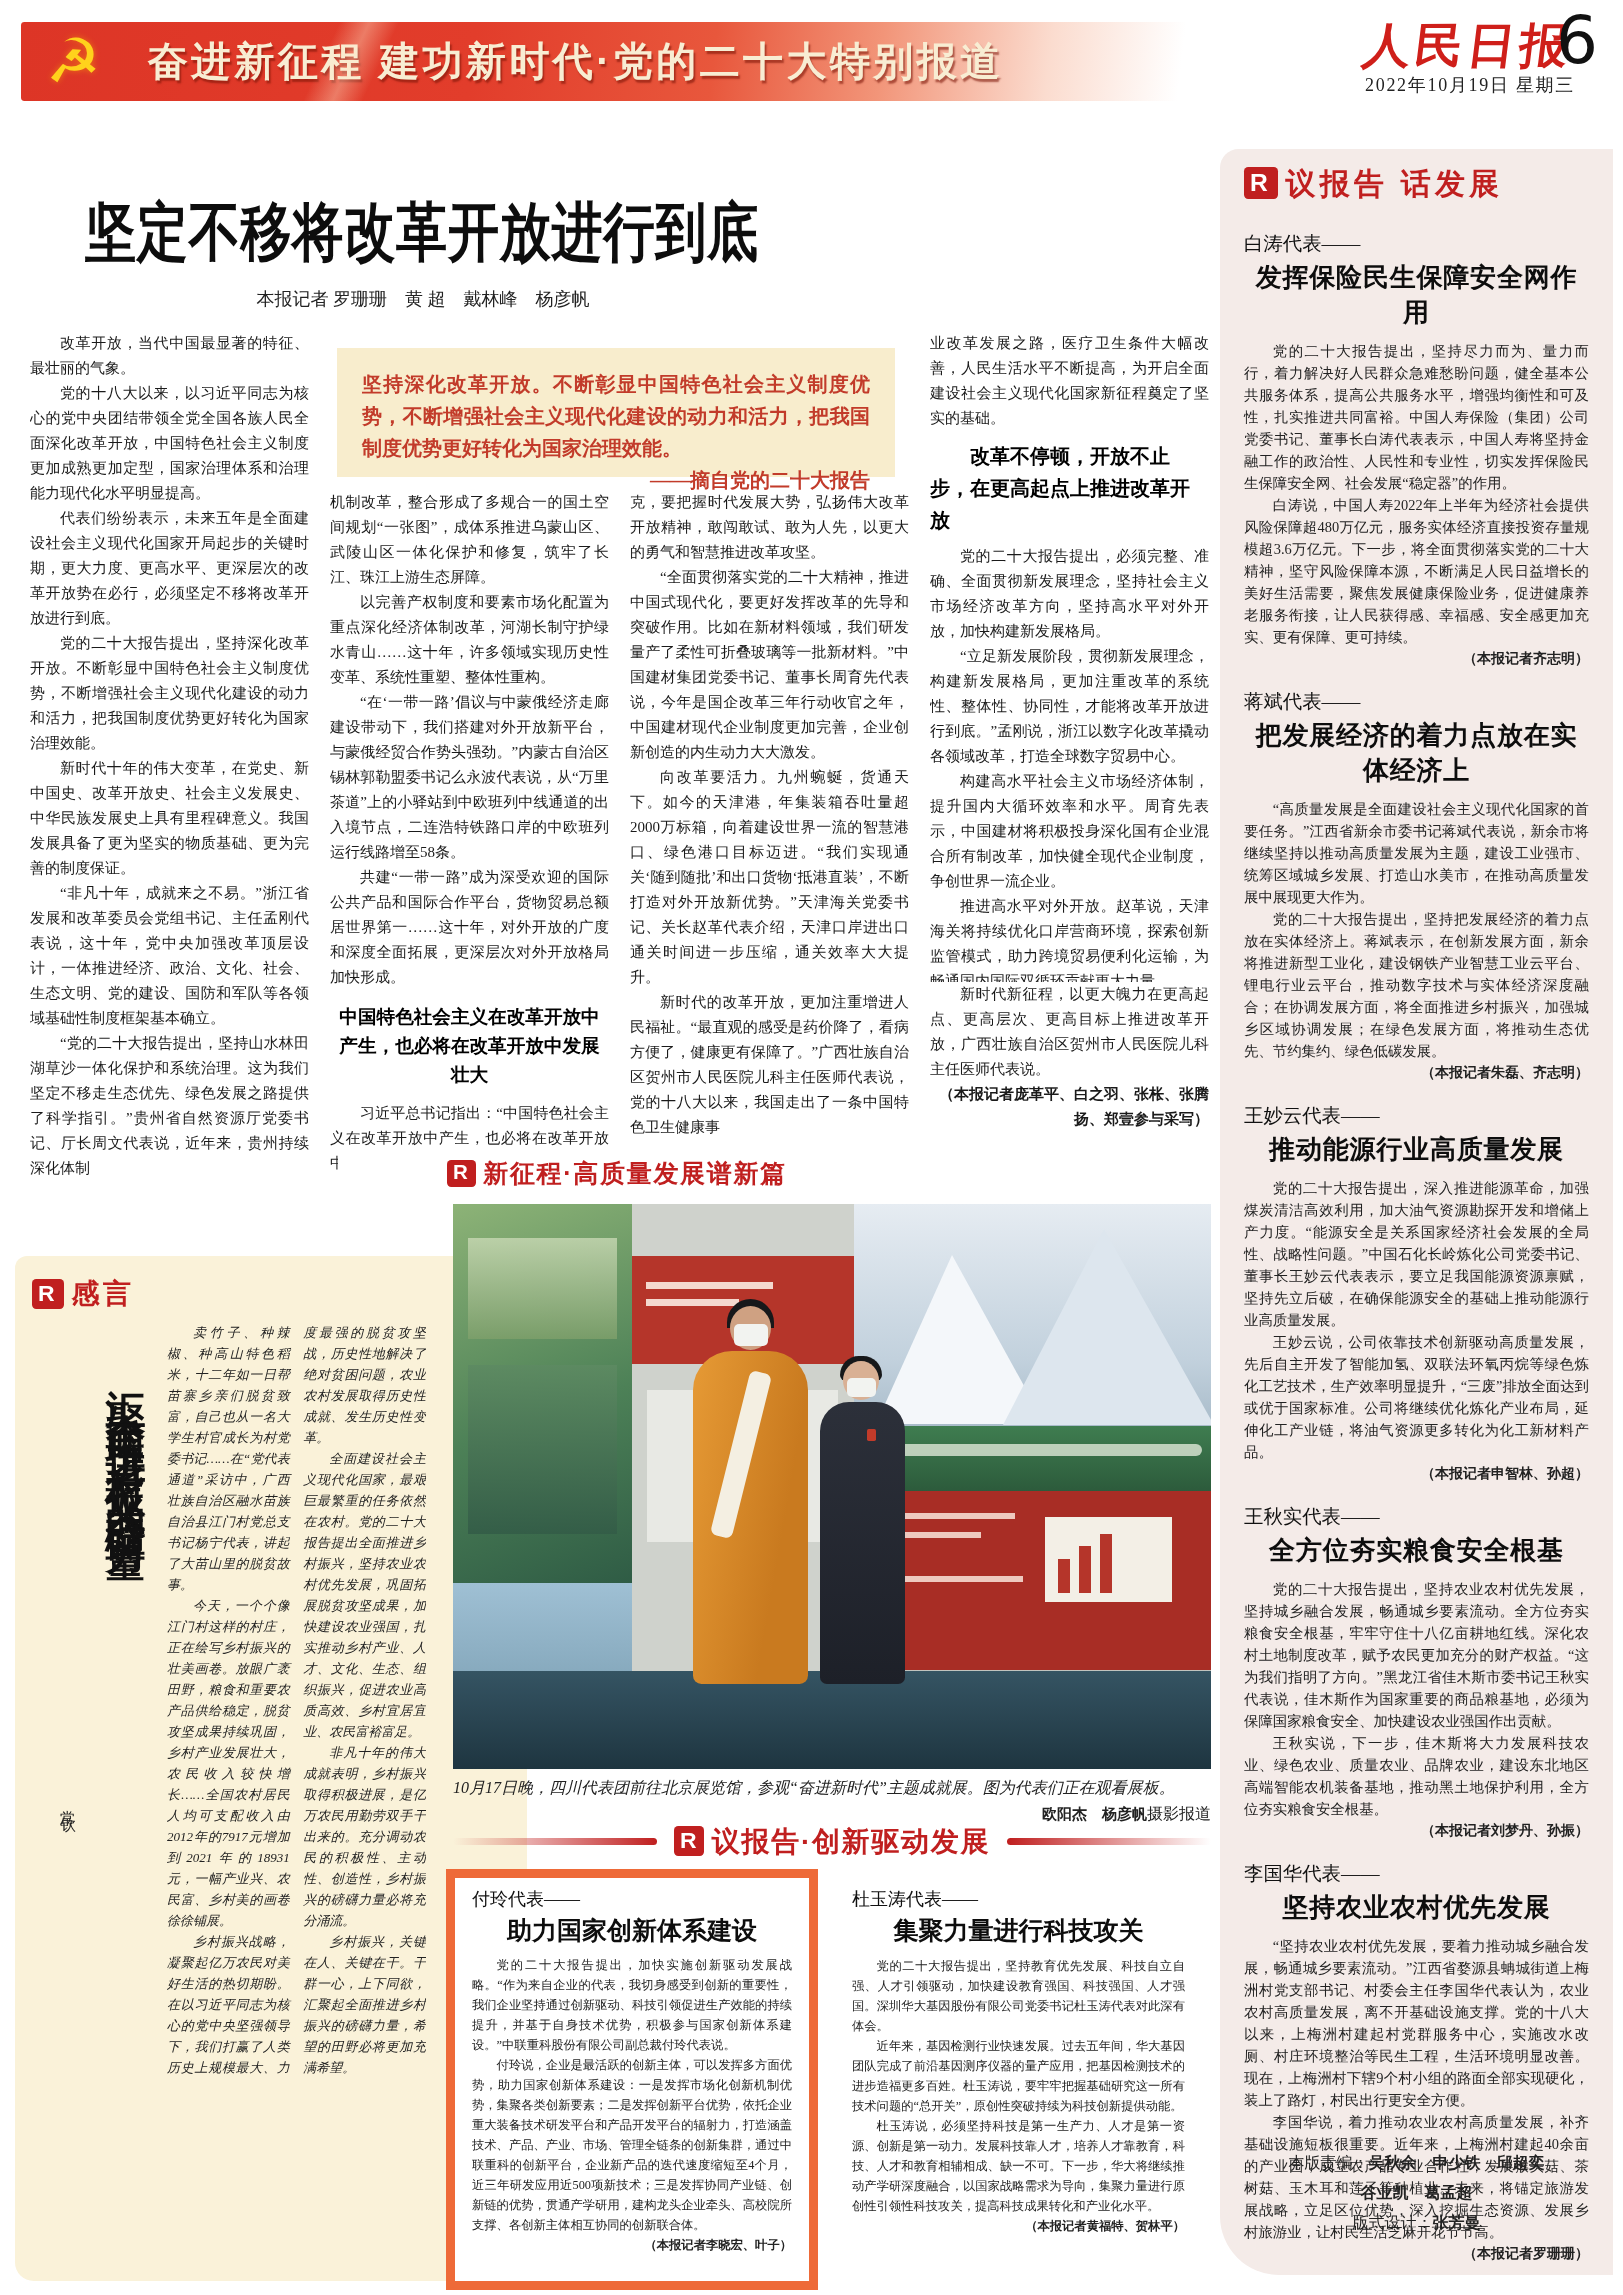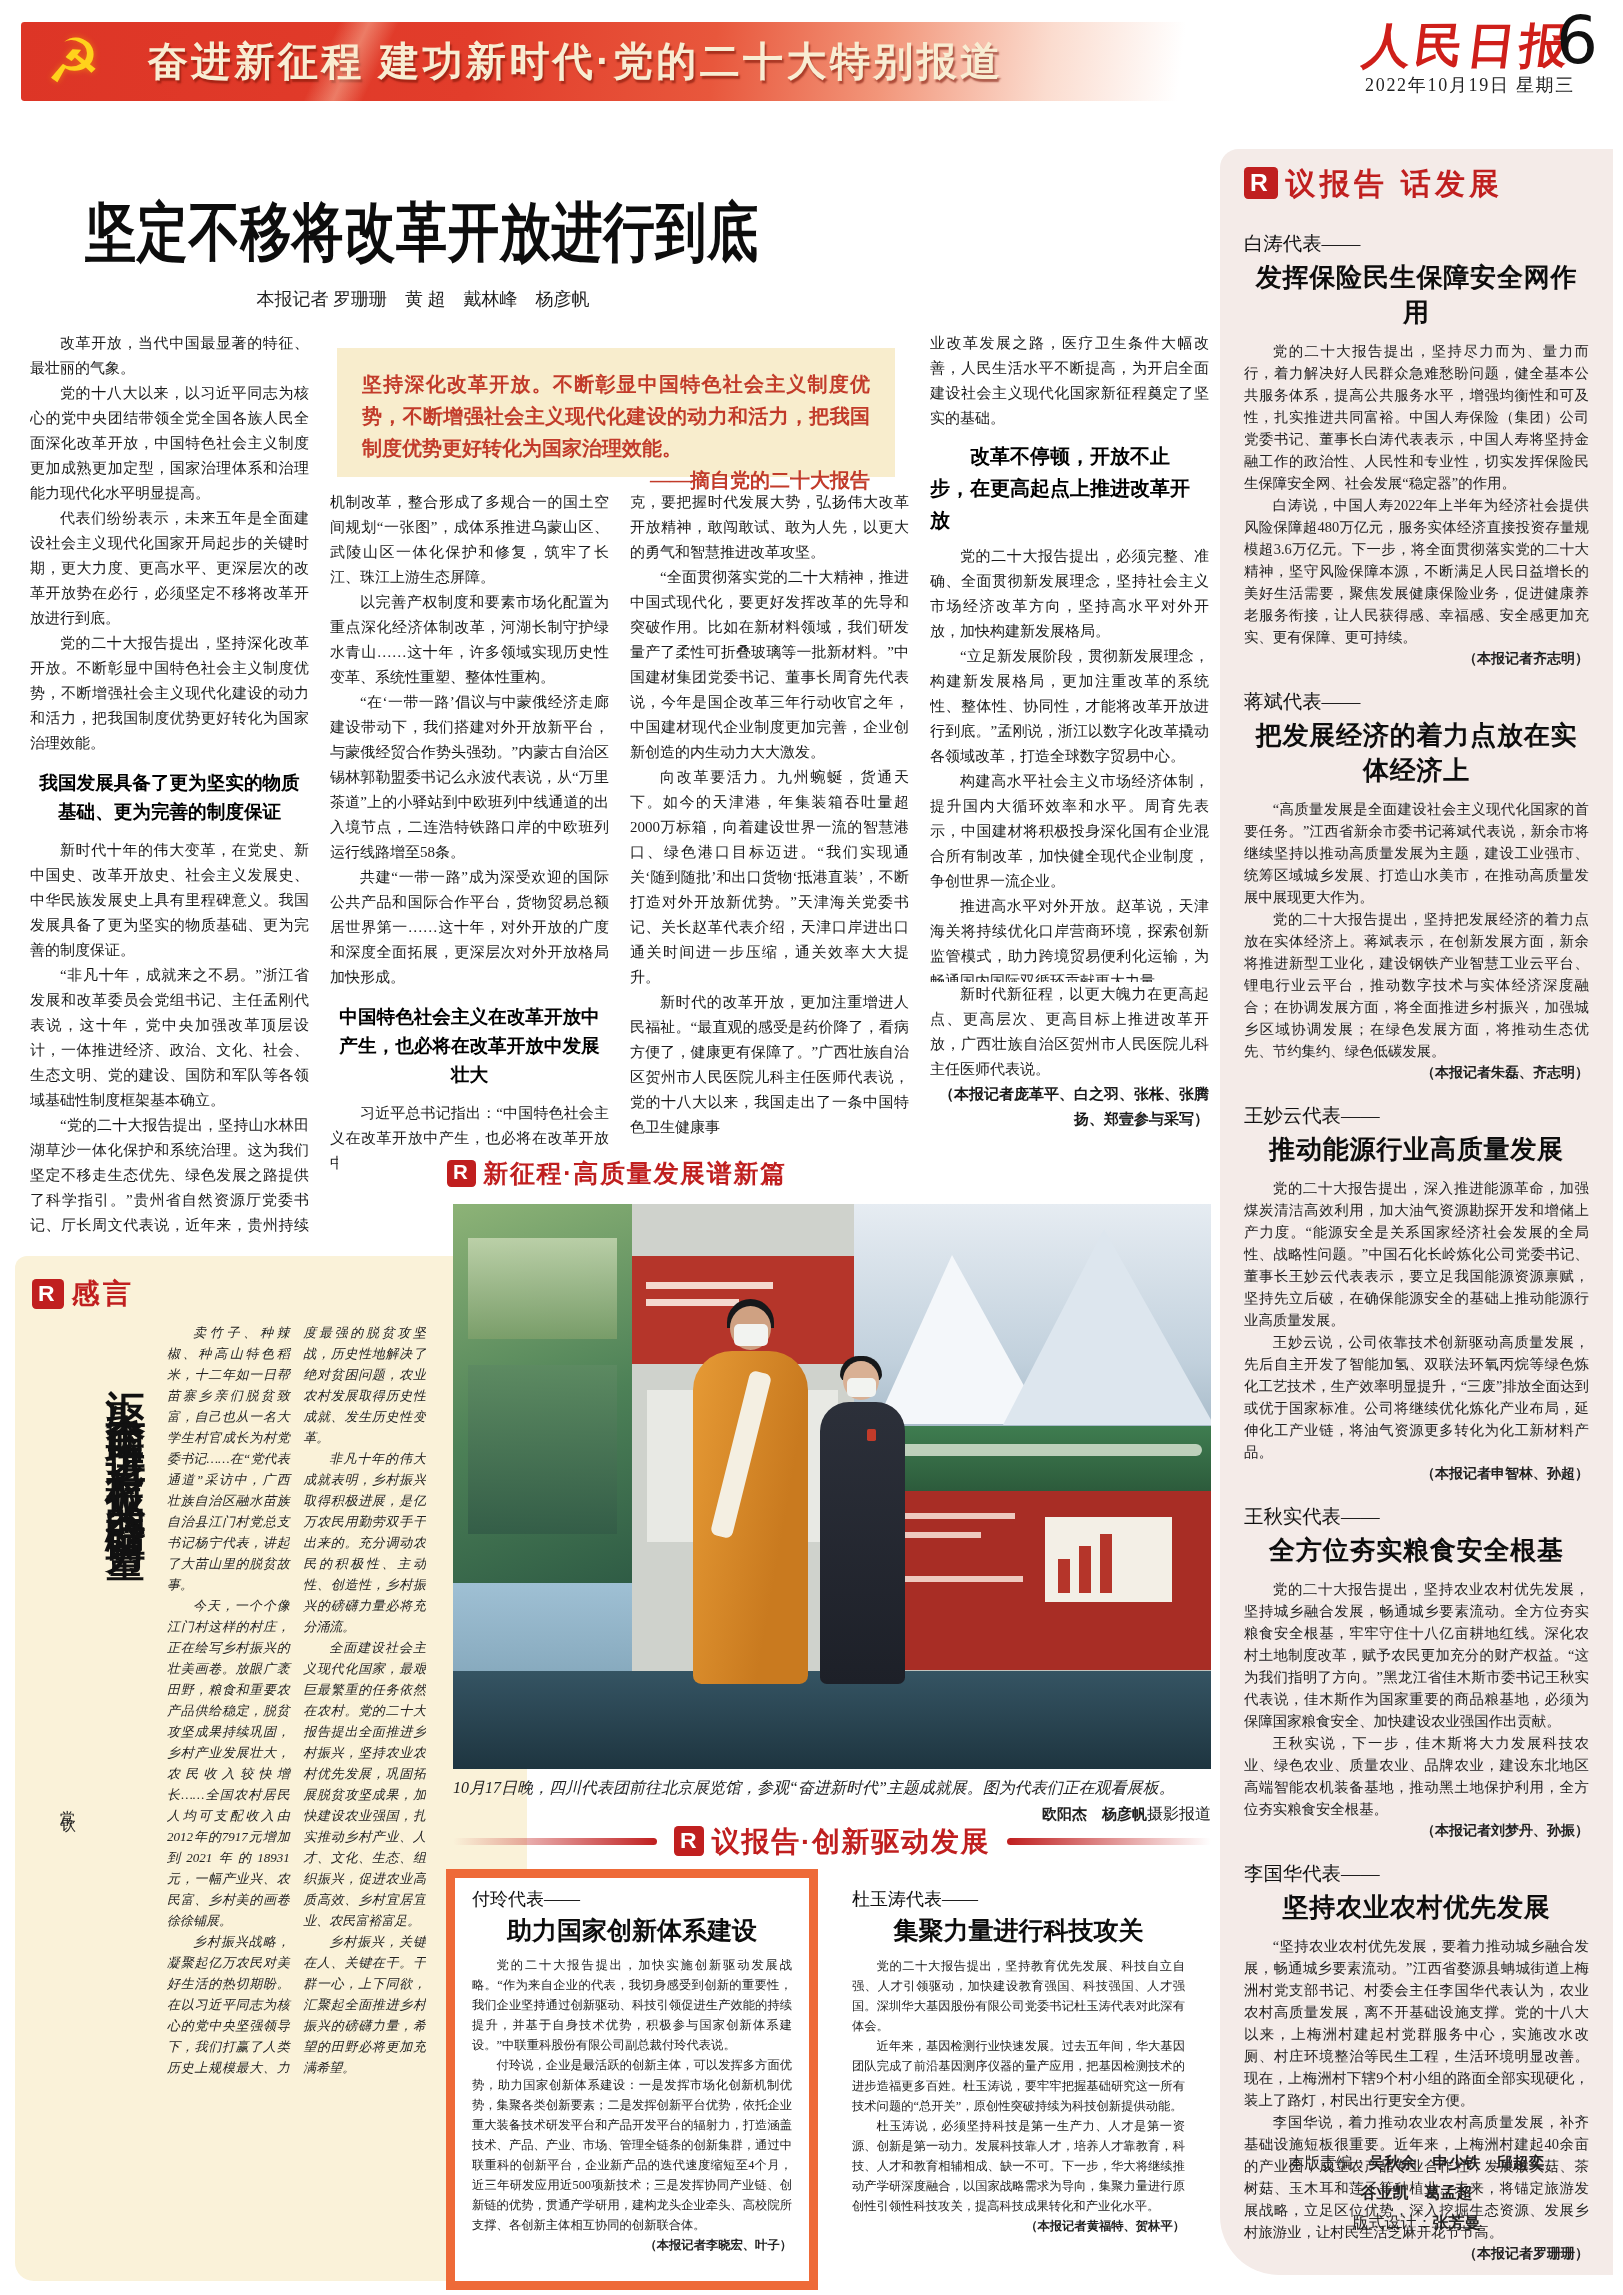--- a/index.html
+++ b/index.html
@@ -150,21 +150,20 @@
     <div class="quote-src">——摘自党的二十大报告</div>
   </div>
 
   <div class="mcol" id="col1">
     <div>
         <p>改革开放，当代中国最显著的特征、最壮丽的气象。</p>
         <p>党的十八大以来，以习近平同志为核心的党中央团结带领全党全国各族人民全面深化改革开放，中国特色社会主义制度更加成熟更加定型，国家治理体系和治理能力现代化水平明显提高。</p>
         <p>代表们纷纷表示，未来五年是全面建设社会主义现代化国家开局起步的关键时期，更大力度、更高水平、更深层次的改革开放势在必行，必须坚定不移将改革开放进行到底。</p>
         <p>党的二十大报告提出，坚持深化改革开放。不断彰显中国特色社会主义制度优势，不断增强社会主义现代化建设的动力和活力，把我国制度优势更好转化为国家治理效能。</p>
       </div>
-    <p class="col-subhead">我国发展具备了更为坚实的物质基础、更为完善的制度保证</p>
     <div>
         <p>新时代十年的伟大变革，在党史、新中国史、改革开放史、社会主义发展史、中华民族发展史上具有里程碑意义。我国发展具备了更为坚实的物质基础、更为完善的制度保证。</p>
         <p>“非凡十年，成就来之不易。”浙江省发展和改革委员会党组书记、主任孟刚代表说，这十年，党中央加强改革顶层设计，一体推进经济、政治、文化、社会、生态文明、党的建设、国防和军队等各领域基础性制度框架基本确立。</p>
         <p>“党的二十大报告提出，坚持山水林田湖草沙一体化保护和系统治理。这为我们坚定不移走生态优先、绿色发展之路提供了科学指引。”贵州省自然资源厅党委书记、厅长周文代表说，近年来，贵州持续深化体制</p>
       </div>
   </div>
 
   <div class="mcol" id="col2">
     <p class="cont">机制改革，整合形成了多规合一的国土空间规划“一张图”，成体系推进乌蒙山区、武陵山区一体化保护和修复，筑牢了长江、珠江上游生态屏障。</p>
     <div>
@@ -272,22 +271,22 @@
   <div class="ganyan">
     <div class="gy-header">
       <span class="rlogo">R</span><span>感言</span>
     </div>
     <div class="gy-author">常钦</div>
     <div class="gy-title">汇聚全面推进乡村振兴的磅礴力量</div>
     <div class="gy-text">
         <p>卖竹子、种辣椒、种高山特色稻米，十二年如一日帮苗寨乡亲们脱贫致富，自己也从一名大学生村官成长为村党委书记……在“党代表通道”采访中，广西壮族自治区融水苗族自治县江门村党总支书记杨宁代表，讲起了大苗山里的脱贫故事。</p>
         <p>今天，一个个像江门村这样的村庄，正在绘写乡村振兴的壮美画卷。放眼广袤田野，粮食和重要农产品供给稳定，脱贫攻坚成果持续巩固，乡村产业发展壮大，农民收入较快增长……全国农村居民人均可支配收入由2012年的7917元增加到2021年的18931元，一幅产业兴、农民富、乡村美的画卷徐徐铺展。</p>
         <p>乡村振兴战略，凝聚起亿万农民对美好生活的热切期盼。在以习近平同志为核心的党中央坚强领导下，我们打赢了人类历史上规模最大、力度最强的脱贫攻坚战，历史性地解决了绝对贫困问题，农业农村发展取得历史性成就、发生历史性变革。</p>
+        <p>全面建设社会主义现代化国家，最艰巨最繁重的任务依然在农村。党的二十大报告提出全面推进乡村振兴，坚持农业农村优先发展，巩固拓展脱贫攻坚成果，加快建设农业强国，扎实推动乡村产业、人才、文化、生态、组织振兴，促进农业高质高效、乡村宜居宜业、农民富裕富足。</p>
         <p>非凡十年的伟大成就表明，乡村振兴取得积极进展，是亿万农民用勤劳双手干出来的。充分调动农民的积极性、主动性、创造性，乡村振兴的磅礴力量必将充分涌流。</p>
-        <p>全面建设社会主义现代化国家，最艰巨最繁重的任务依然在农村。党的二十大报告提出全面推进乡村振兴，坚持农业农村优先发展，巩固拓展脱贫攻坚成果，加快建设农业强国，扎实推动乡村产业、人才、文化、生态、组织振兴，促进农业高质高效、乡村宜居宜业、农民富裕富足。</p>
         <p>乡村振兴，关键在人、关键在干。干群一心，上下同欲，汇聚起全面推进乡村振兴的磅礴力量，希望的田野必将更加充满希望。</p>
       </div>
   </div>
 
   <div class="photo">
     <div class="ph-left"></div>
     <div class="ph-left-in"></div>
     <div class="ph-left-in2"></div>
     <div class="ph-left2"></div>
     <div class="ph-midwall"></div>

